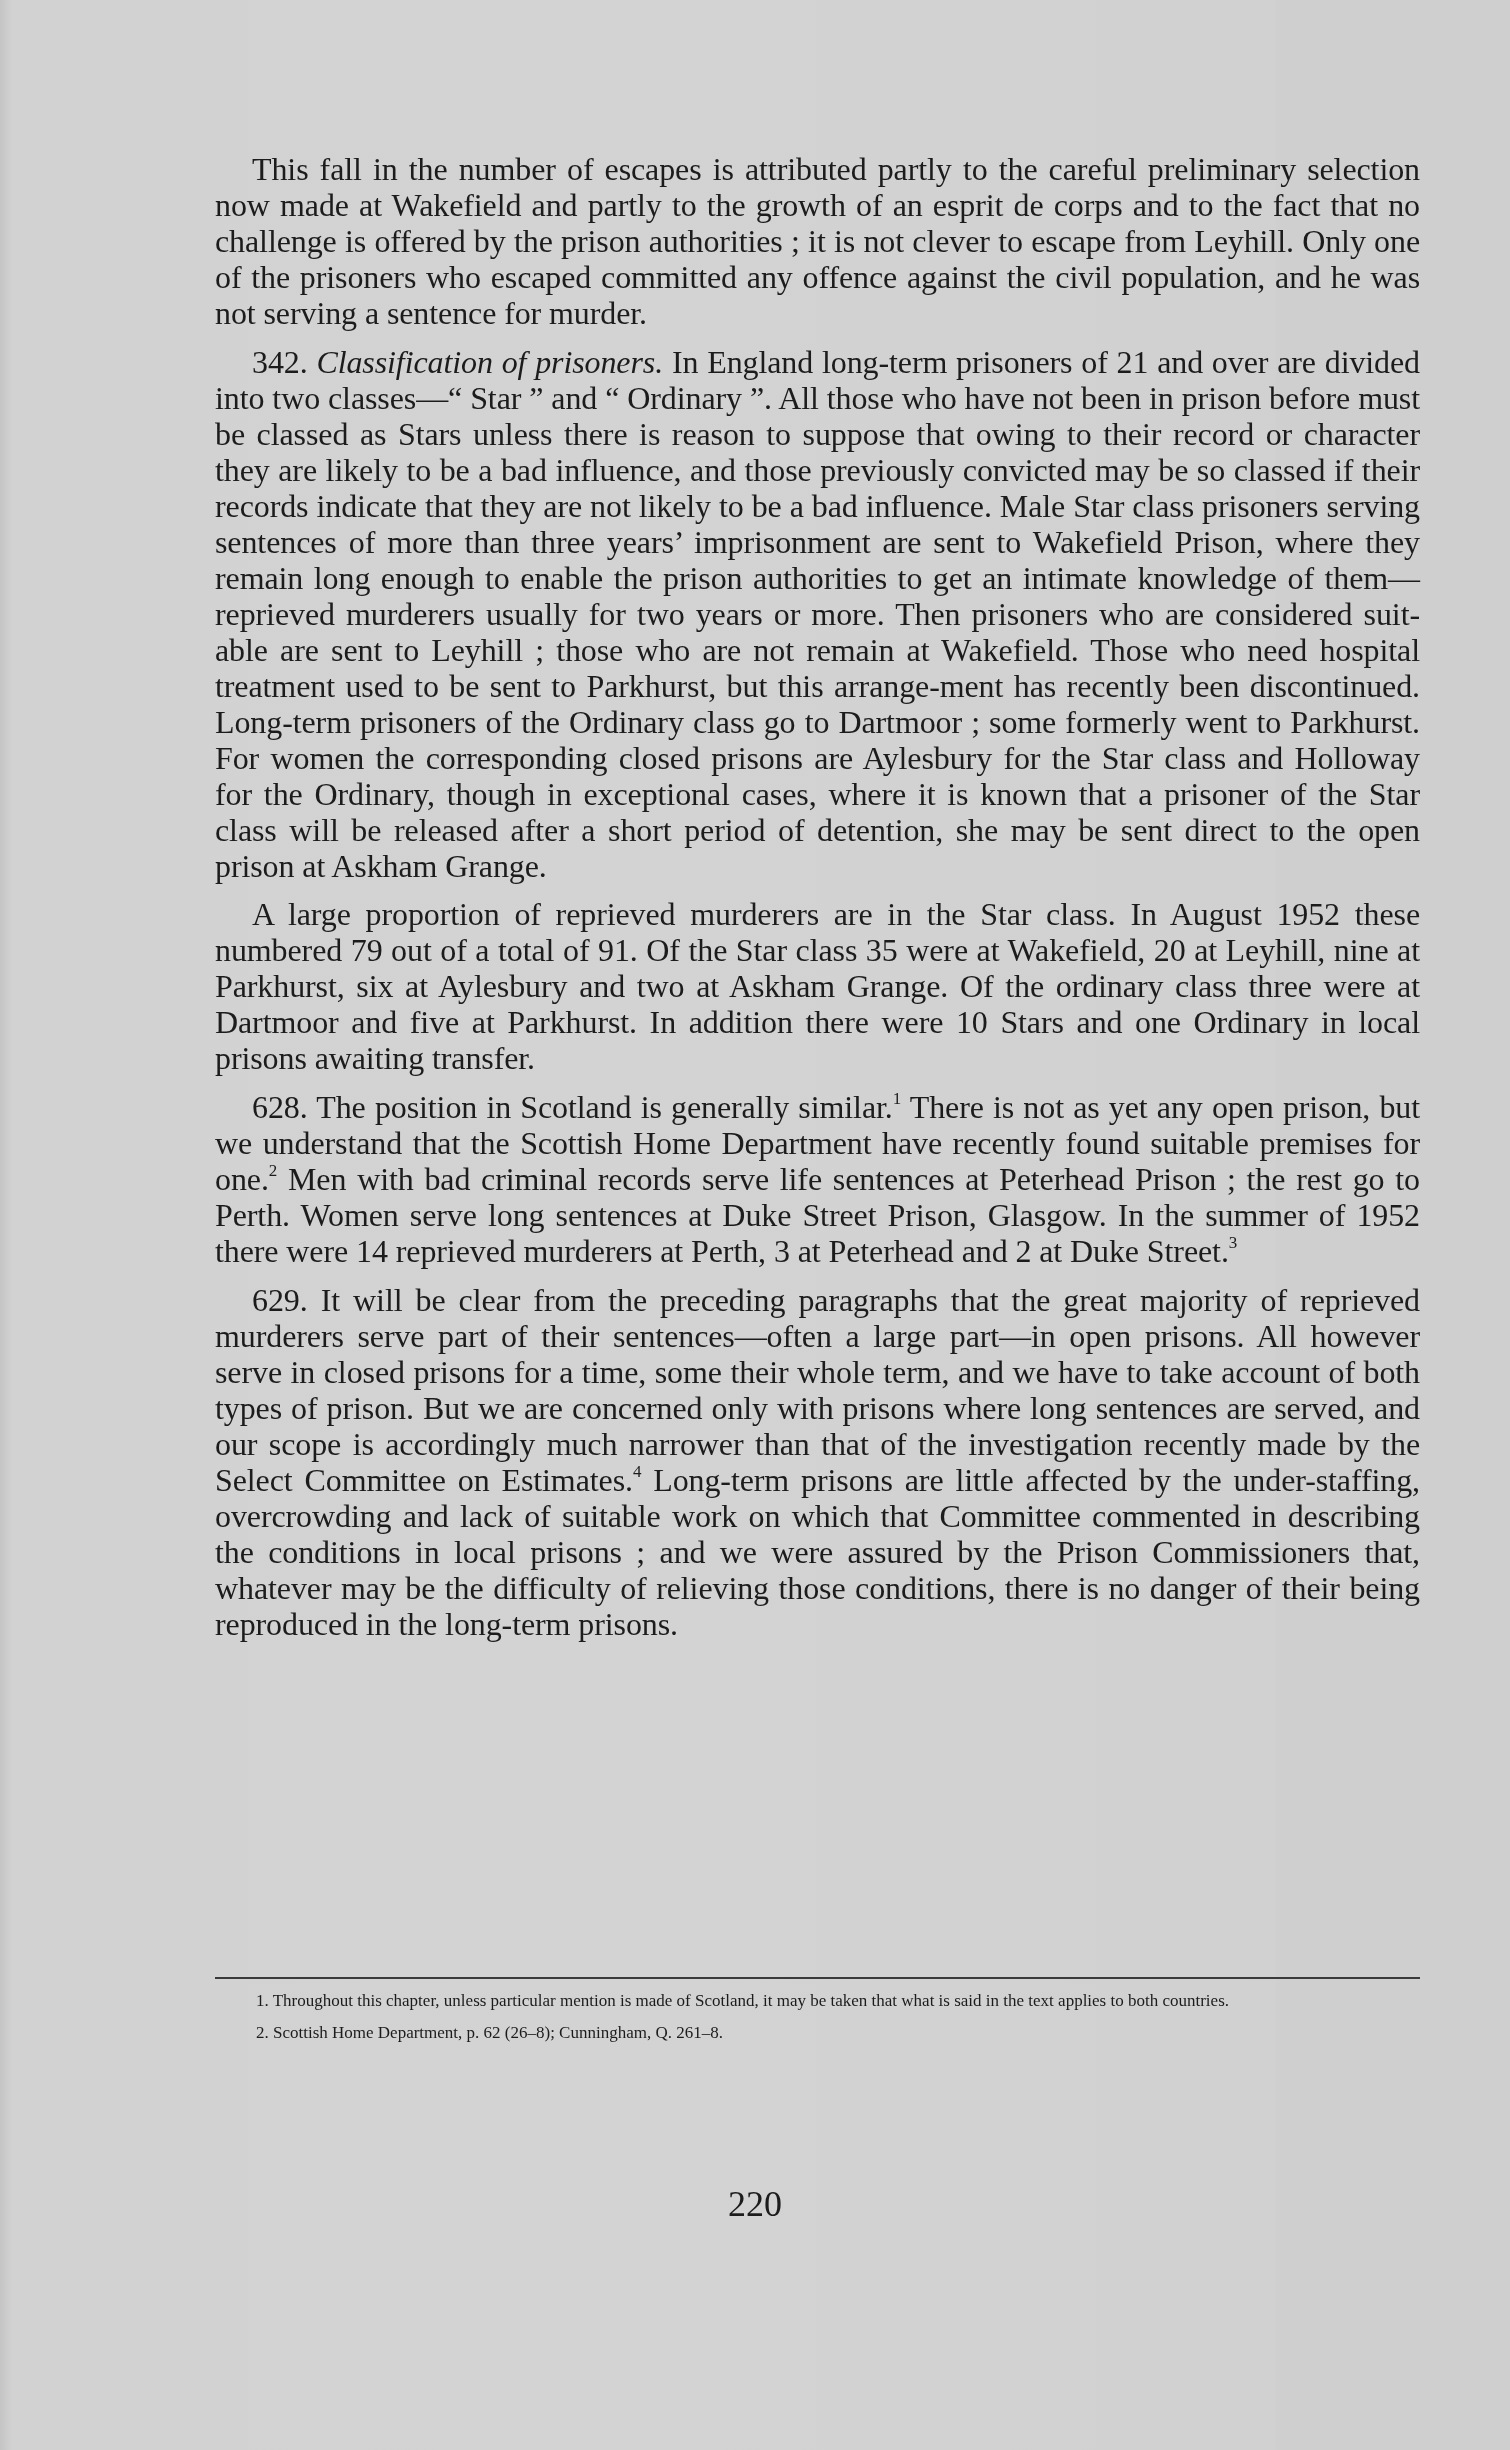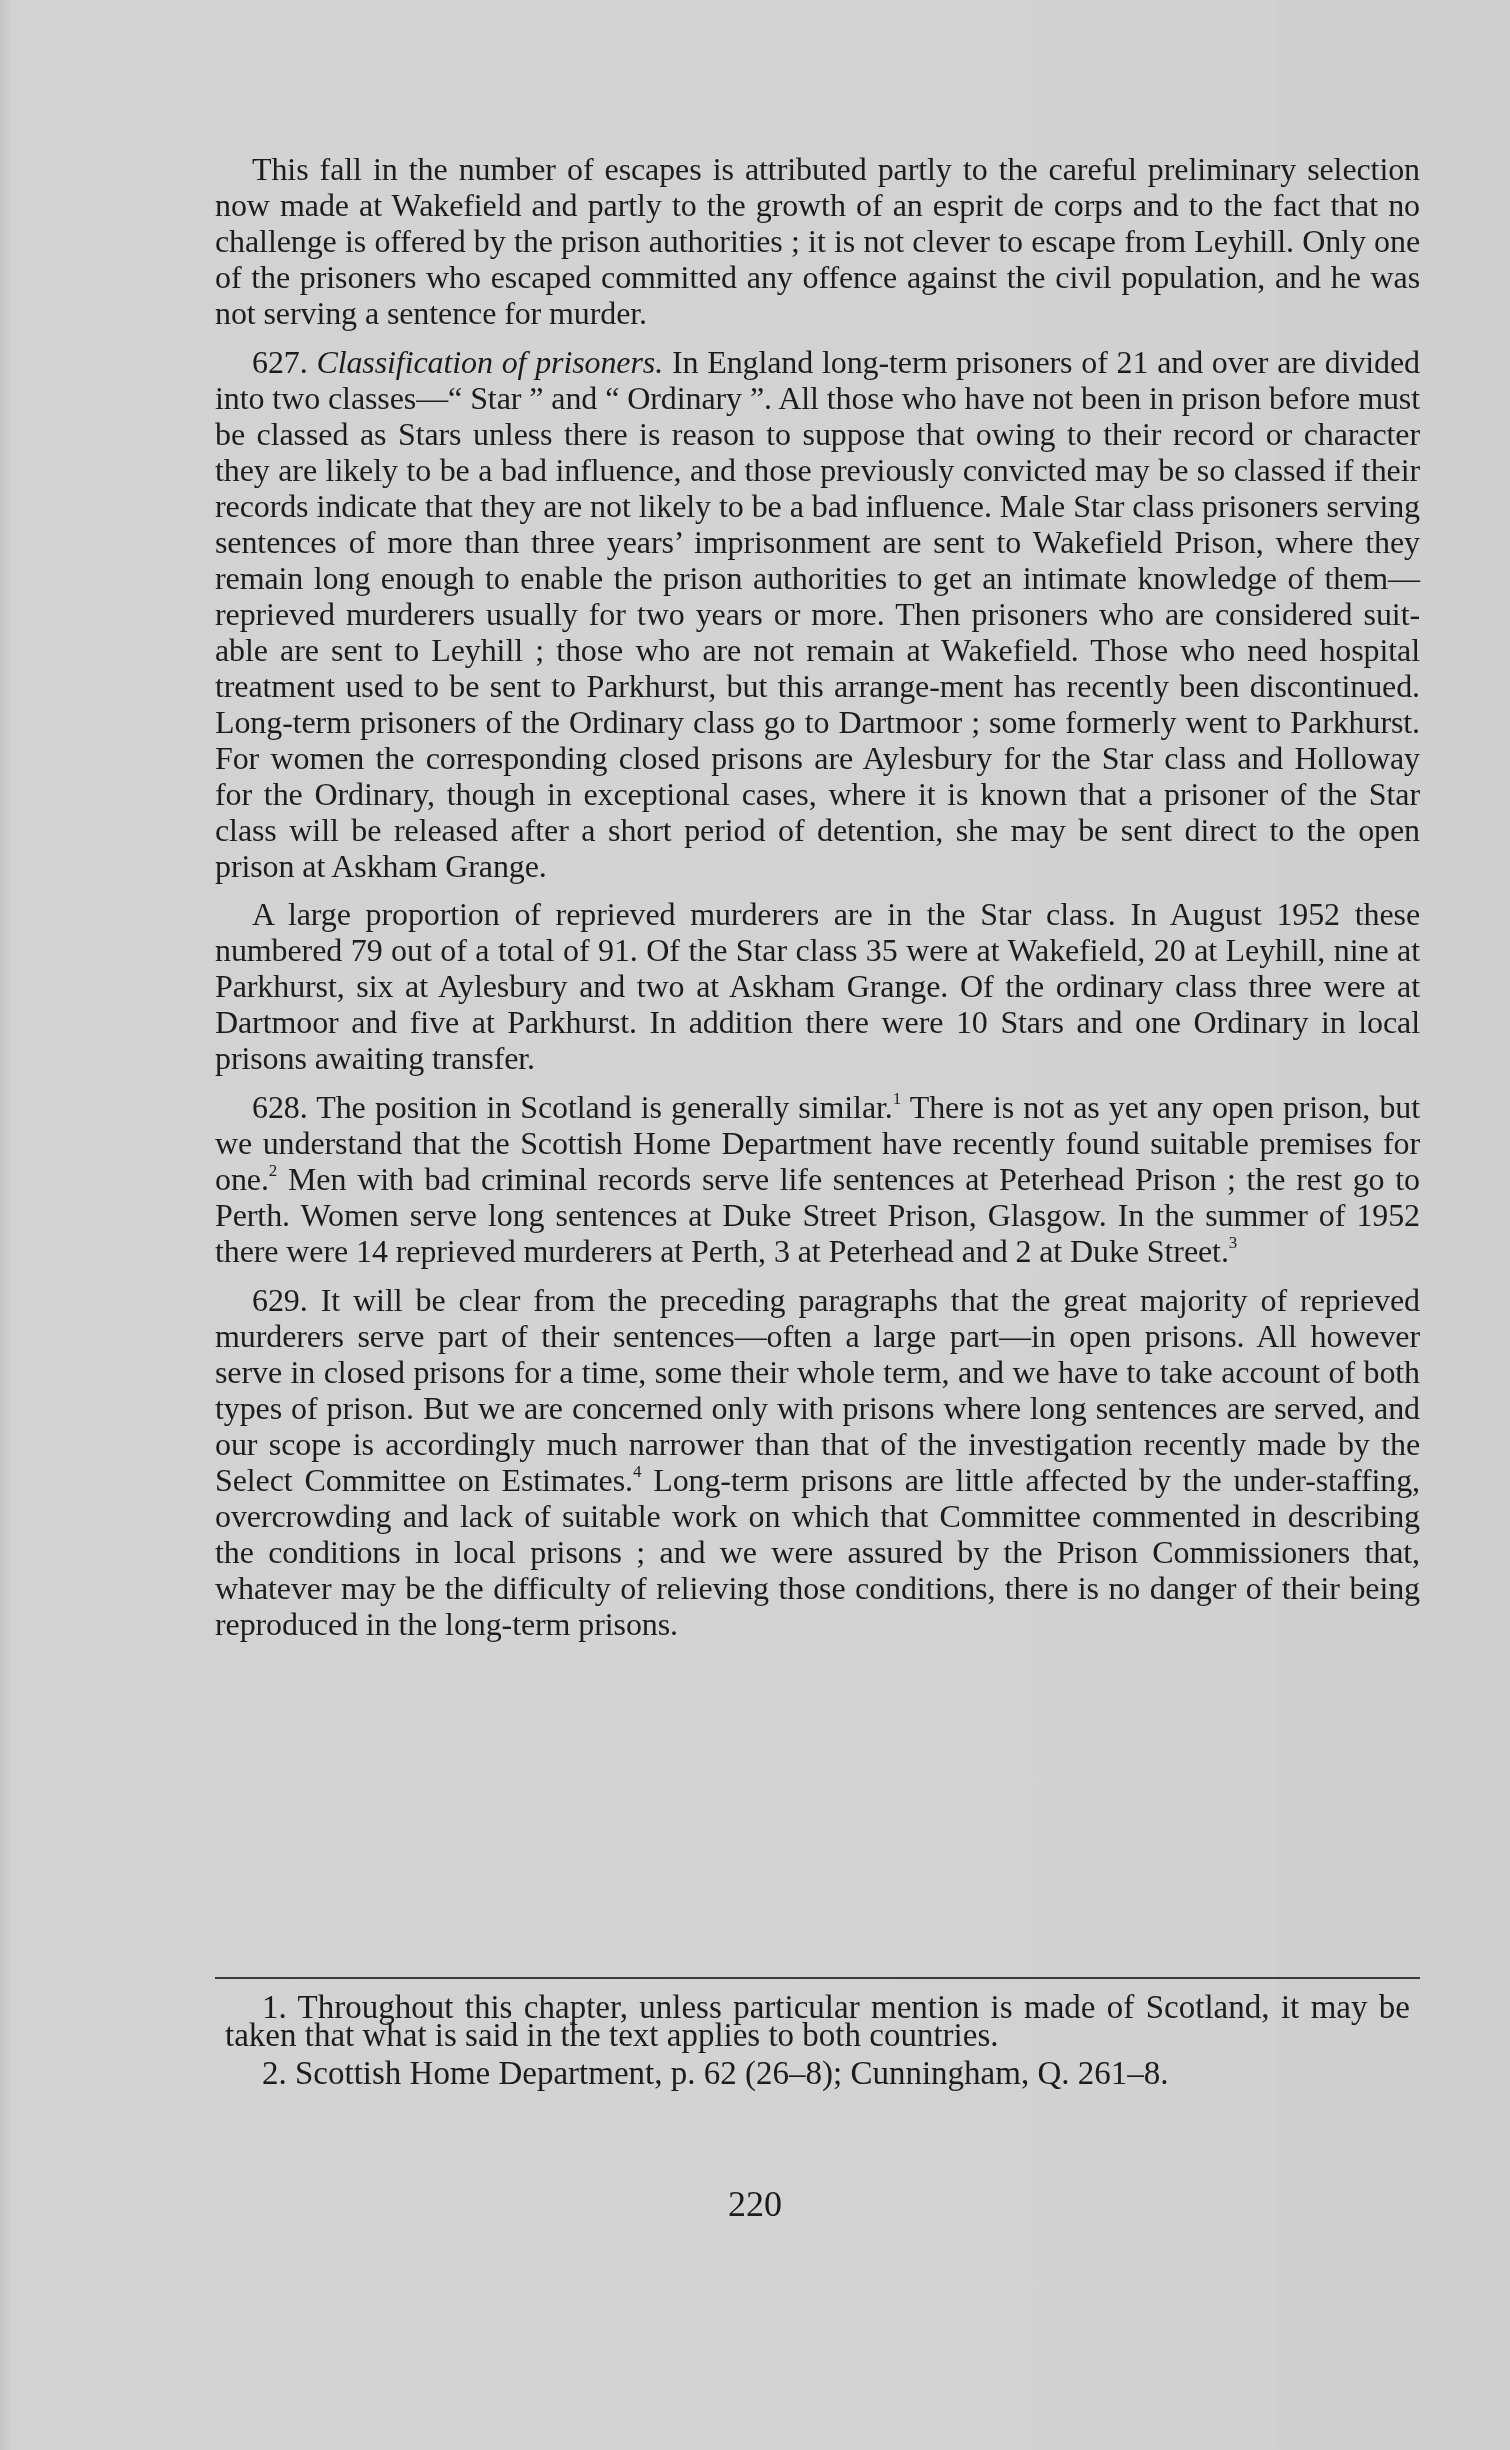--- a/index.html
+++ b/index.html
@@ -59,22 +59,22 @@
     }
     .footnotes {
       position: absolute;
       left: 215px;
       top: 1983px;
       width: 1205px;
       font-family: "Liberation Serif", "DejaVu Serif", serif;
       color: #1c1c1c;
     }
     .footnote {
-      margin: 10px;
-      font-size: 33px;
+      margin: 4px;
+      font-size: 17px;
       line-height: 28px;
       text-align: justify;
       text-indent: 37px;
     }
     .page-number {
       position: absolute;
       left: 0;
       width: 1510px;
       top: 2183px;
       text-align: center;
@@ -88,21 +88,21 @@
 
 <div class="page">
 
   <div class="column">
 
     <p class="para">
       <span>This fall in the number of escapes is attributed partly to the careful preliminary selection now made at Wakefield and partly to the growth of an esprit de corps and to the fact that no challenge is offered by the prison authorities ; it is not clever to escape from Leyhill. Only one of the prisoners who escaped committed any offence against the civil population, and he was not serving a sentence for murder.</span>
     </p>
 
     <p class="para">
-      <span>627.</span>
+      <span>342.</span>
       <span class="heading">Classification of prisoners.</span>
       <span>In England long-term prisoners of 21 and over are divided into two classes—“ Star ” and “ Ordinary ”. All those who have not been in prison before must be classed as Stars unless there is reason to suppose that owing to their record or character they are likely to be a bad influence, and those previously convicted may be so classed if their records indicate that they are not likely to be a bad influence. Male Star class prisoners serving sentences of more than three years’ imprisonment are sent to Wakefield Prison, where they remain long enough to enable the prison authorities to get an intimate knowledge of them—reprieved murderers usually for two years or more. Then prisoners who are considered suit-able are sent to Leyhill ; those who are not remain at Wakefield. Those who need hospital treatment used to be sent to Parkhurst, but this arrange-ment has recently been discontinued. Long-term prisoners of the Ordinary class go to Dartmoor ; some formerly went to Parkhurst. For women the corresponding closed prisons are Aylesbury for the Star class and Holloway for the Ordinary, though in exceptional cases, where it is known that a prisoner of the Star class will be released after a short period of detention, she may be sent direct to the open prison at Askham Grange.</span>
     </p>
 
     <p class="para">
       <span>A large proportion of reprieved murderers are in the Star class. In August 1952 these numbered 79 out of a total of 91. Of the Star class 35 were at Wakefield, 20 at Leyhill, nine at Parkhurst, six at Aylesbury and two at Askham Grange. Of the ordinary class three were at Dartmoor and five at Parkhurst. In addition there were 10 Stars and one Ordinary in local prisons awaiting transfer.</span>
     </p>
 
     <p class="para"><span>628.</span> <span>The position in Scotland is generally similar.</span><sup>1</sup><span> There is not as yet any open prison, but we understand that the Scottish Home Department have recently found suitable premises for one.</span><sup>2</sup><span> Men with bad criminal records serve life sentences at Peterhead Prison ; the rest go to Perth. Women serve long sentences at Duke Street Prison, Glasgow. In the summer of 1952 there were 14 reprieved murderers at Perth, 3 at Peterhead and 2 at Duke Street.</span><sup>3</sup></p>
 

